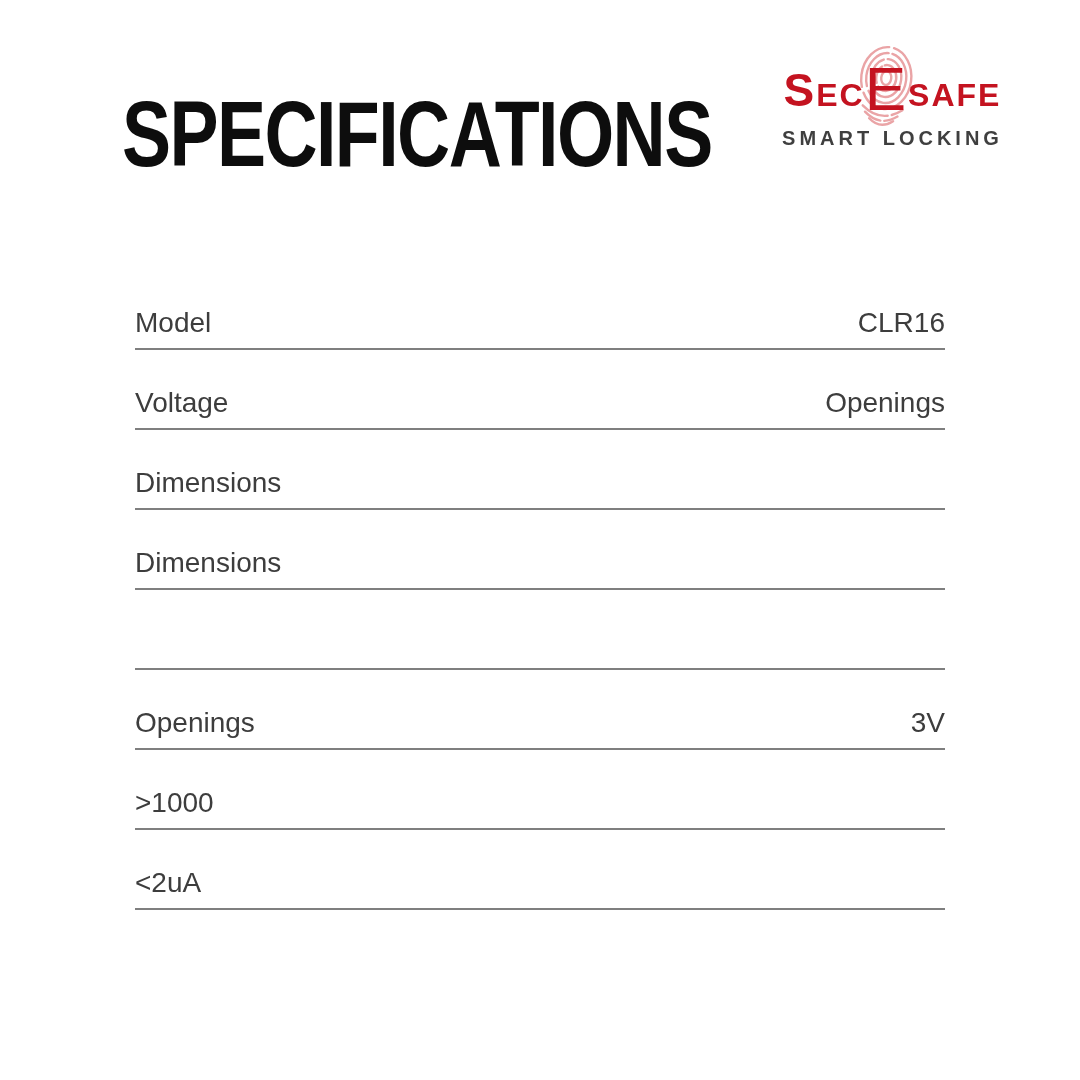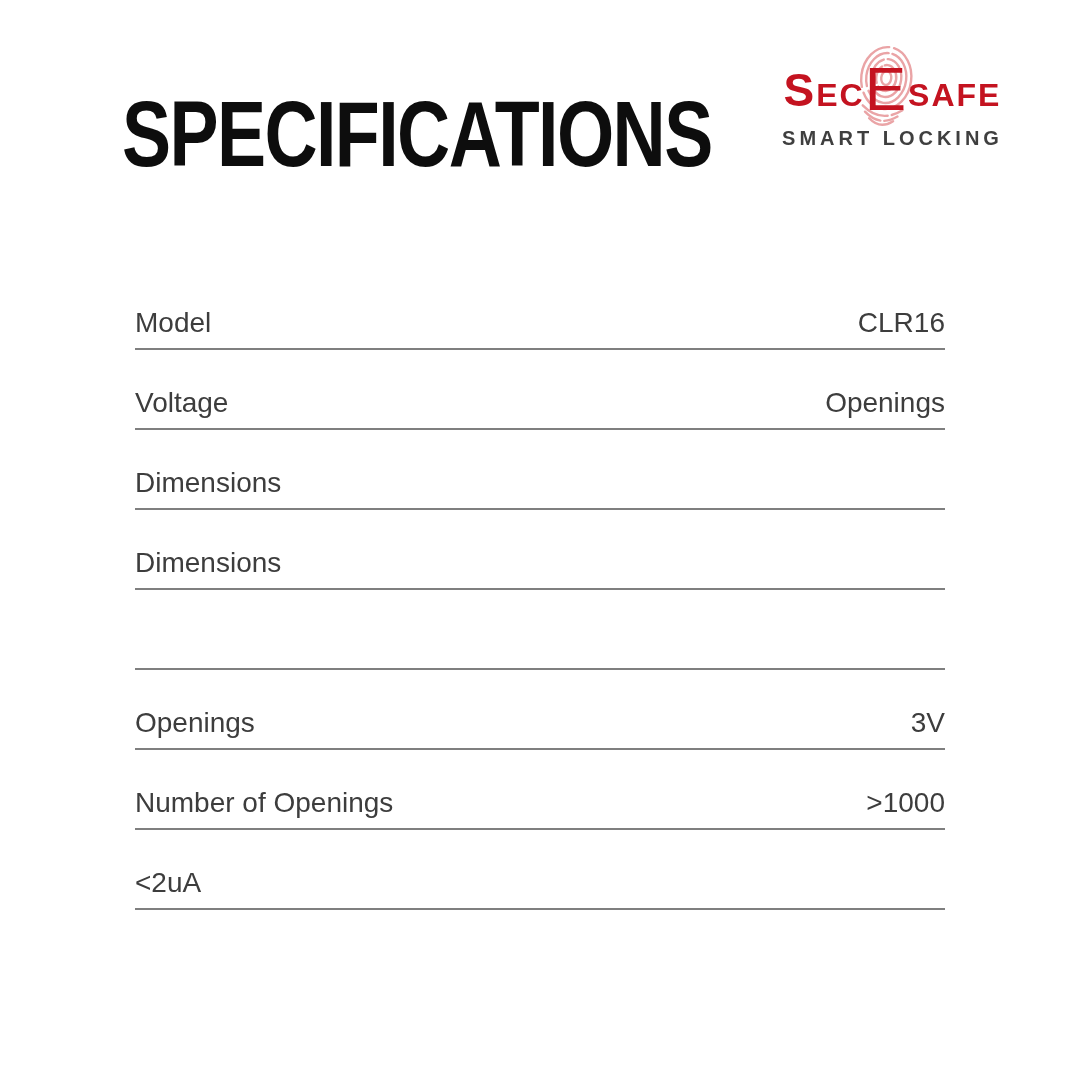--- a/index.html
+++ b/index.html
@@ -137,19 +137,18 @@
   <div class="spec-row">
     <span class="spec-label">Dimensions</span>
   </div>
   <div class="spec-row">
   </div>
   <div class="spec-row">
     <span class="spec-label">Openings</span>
     <span class="spec-value">3V</span>
   </div>
   <div class="spec-row">
-    <span class="spec-label">Number of Openings</span>
     <span class="spec-value">&gt;1000</span>
   </div>
   <div class="spec-row">
     <span class="spec-value">&lt;2uA</span>
   </div>
 </div>
 
 </body></html>

